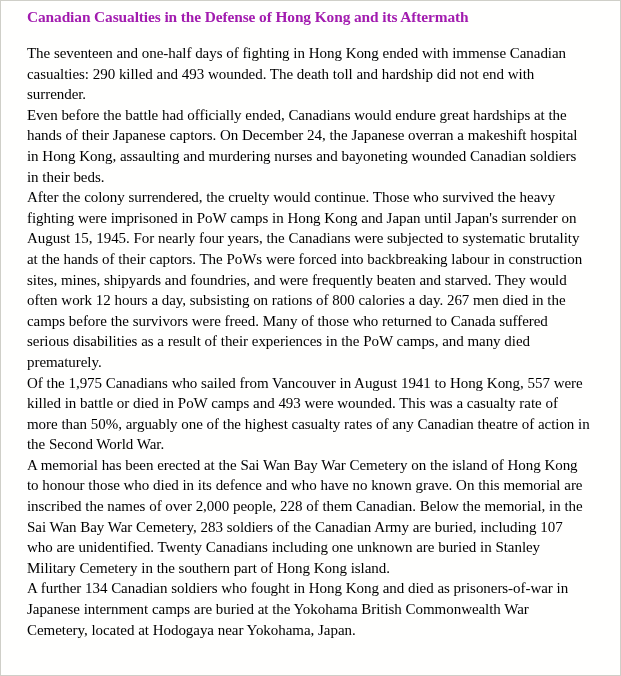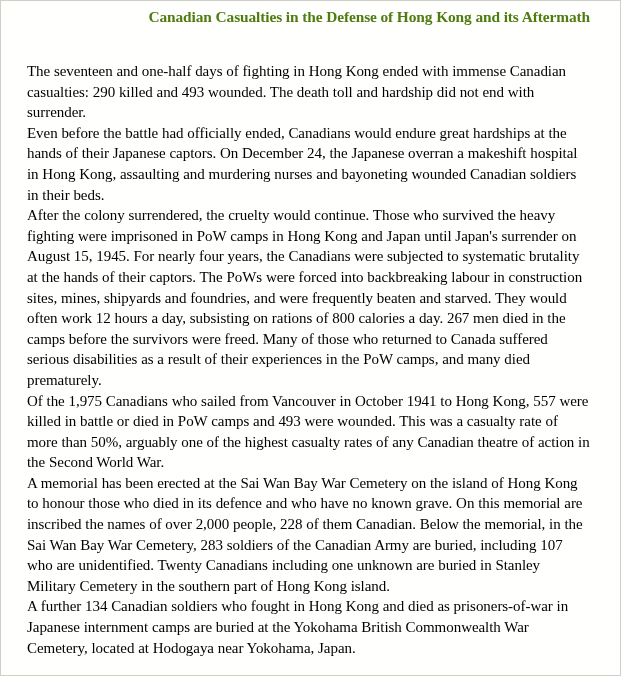--- a/index.html
+++ b/index.html
@@ -23,52 +23,52 @@
     box-sizing: border-box;
     width: 100%;
     height: 100%;
     padding: 6px 30px 0 26px;
   }
   .doc-title {
     margin: 0;
     padding: 0;
     font-size: 15.4px;
     font-weight: bold;
-    text-align: right;
+    text-align: left;
     letter-spacing: -0.1px;
-    color: #4d7c0f;
+    color: #a21caf;
     line-height: 20px;
   }
   .para {
     margin: 0;
     padding: 0;
     font-size: 15px;
     line-height: 20.6px;
     color: #000000;
     text-align: left;
     letter-spacing: -0.05px;
     word-spacing: 0.1px;
   }
-  .para.gap-title { margin-top: 34px; }
+  .para.gap-title { margin-top: 16px; }
   .para.gap { }
 </style>
 </head>
 <body>
 
 <div id="page">
   <div id="doc-body">
 
     <h1 class="doc-title">Canadian Casualties in the Defense of Hong Kong and its Aftermath</h1>
 
     <p class="para gap-title">The seventeen and one-half days of fighting in Hong Kong ended with immense Canadian casualties: 290 killed and 493 wounded. The death toll and hardship did not end with surrender.</p>
 
     <p class="para gap">Even before the battle had officially ended, Canadians would endure great hardships at the hands of their Japanese captors. On December 24, the Japanese overran a makeshift hospital in Hong Kong, assaulting and murdering nurses and bayoneting wounded Canadian soldiers in their beds.</p>
 
     <p class="para gap">After the colony surrendered, the cruelty would continue. Those who survived the heavy fighting were imprisoned in PoW camps in Hong Kong and Japan until Japan's surrender on August 15, 1945. For nearly four years, the Canadians were subjected to systematic brutality at the hands of their captors. The PoWs were forced into backbreaking labour in construction sites, mines, shipyards and foundries, and were frequently beaten and starved.  They would often work 12 hours a day, subsisting on rations of 800 calories a day.  267 men died in the camps before the survivors were freed. Many of those who returned to Canada suffered serious disabilities as a result of their experiences in the PoW camps, and many died prematurely.</p>
 
-    <p class="para gap">Of the 1,975 Canadians who sailed from Vancouver in October 1941 to Hong Kong,  557 were killed in battle or died in PoW camps and 493 were wounded. This was a casualty rate of more than 50%, arguably one of the highest casualty rates of any Canadian theatre of action in the Second World War.</p>
+    <p class="para gap">Of the 1,975 Canadians who sailed from Vancouver in August 1941 to Hong Kong,  557 were killed in battle or died in PoW camps and 493 were wounded. This was a casualty rate of more than 50%, arguably one of the highest casualty rates of any Canadian theatre of action in the Second World War.</p>
 
     <p class="para gap">A memorial has been erected at the Sai Wan Bay War Cemetery on the island of Hong Kong to honour those who died in its defence and who have no known grave. On this memorial are inscribed the names of over 2,000 people, 228 of them Canadian.  Below the memorial, in the Sai Wan Bay War Cemetery, 283 soldiers of the Canadian Army are buried, including 107 who are unidentified.  Twenty Canadians including one unknown are buried in Stanley Military Cemetery in the southern part of Hong Kong island.</p>
 
     <p class="para gap">A further 134 Canadian soldiers who fought in Hong Kong and  died as prisoners-of-war in Japanese internment camps are buried at the Yokohama British Commonwealth War Cemetery, located at Hodogaya near Yokohama, Japan.</p>
 
   </div>
 </div>
 
 </body></html>

